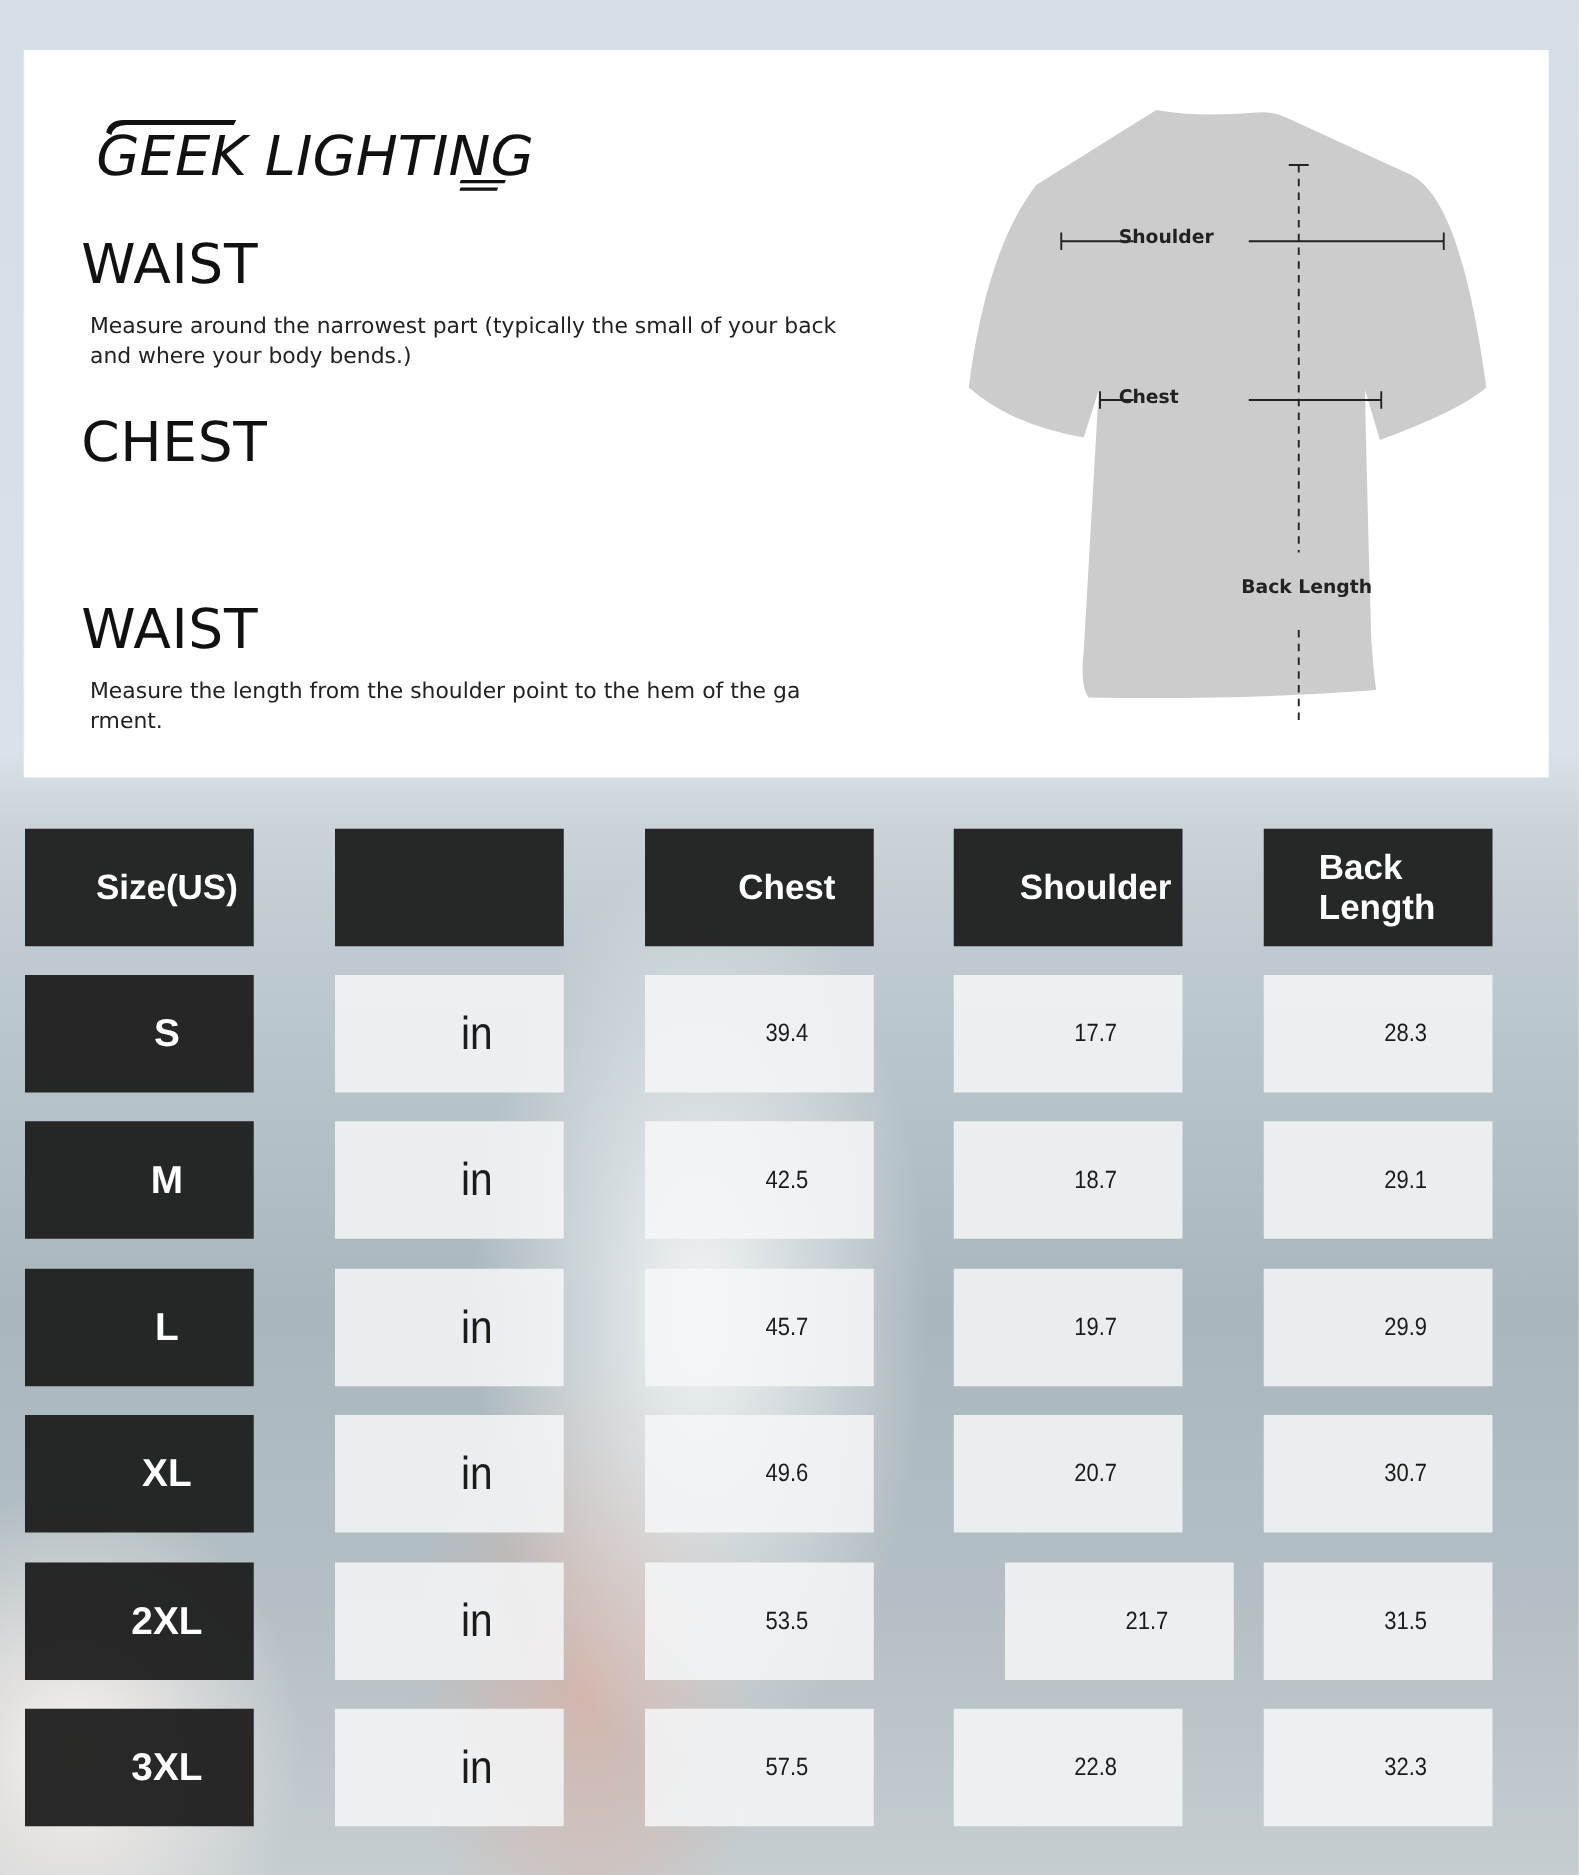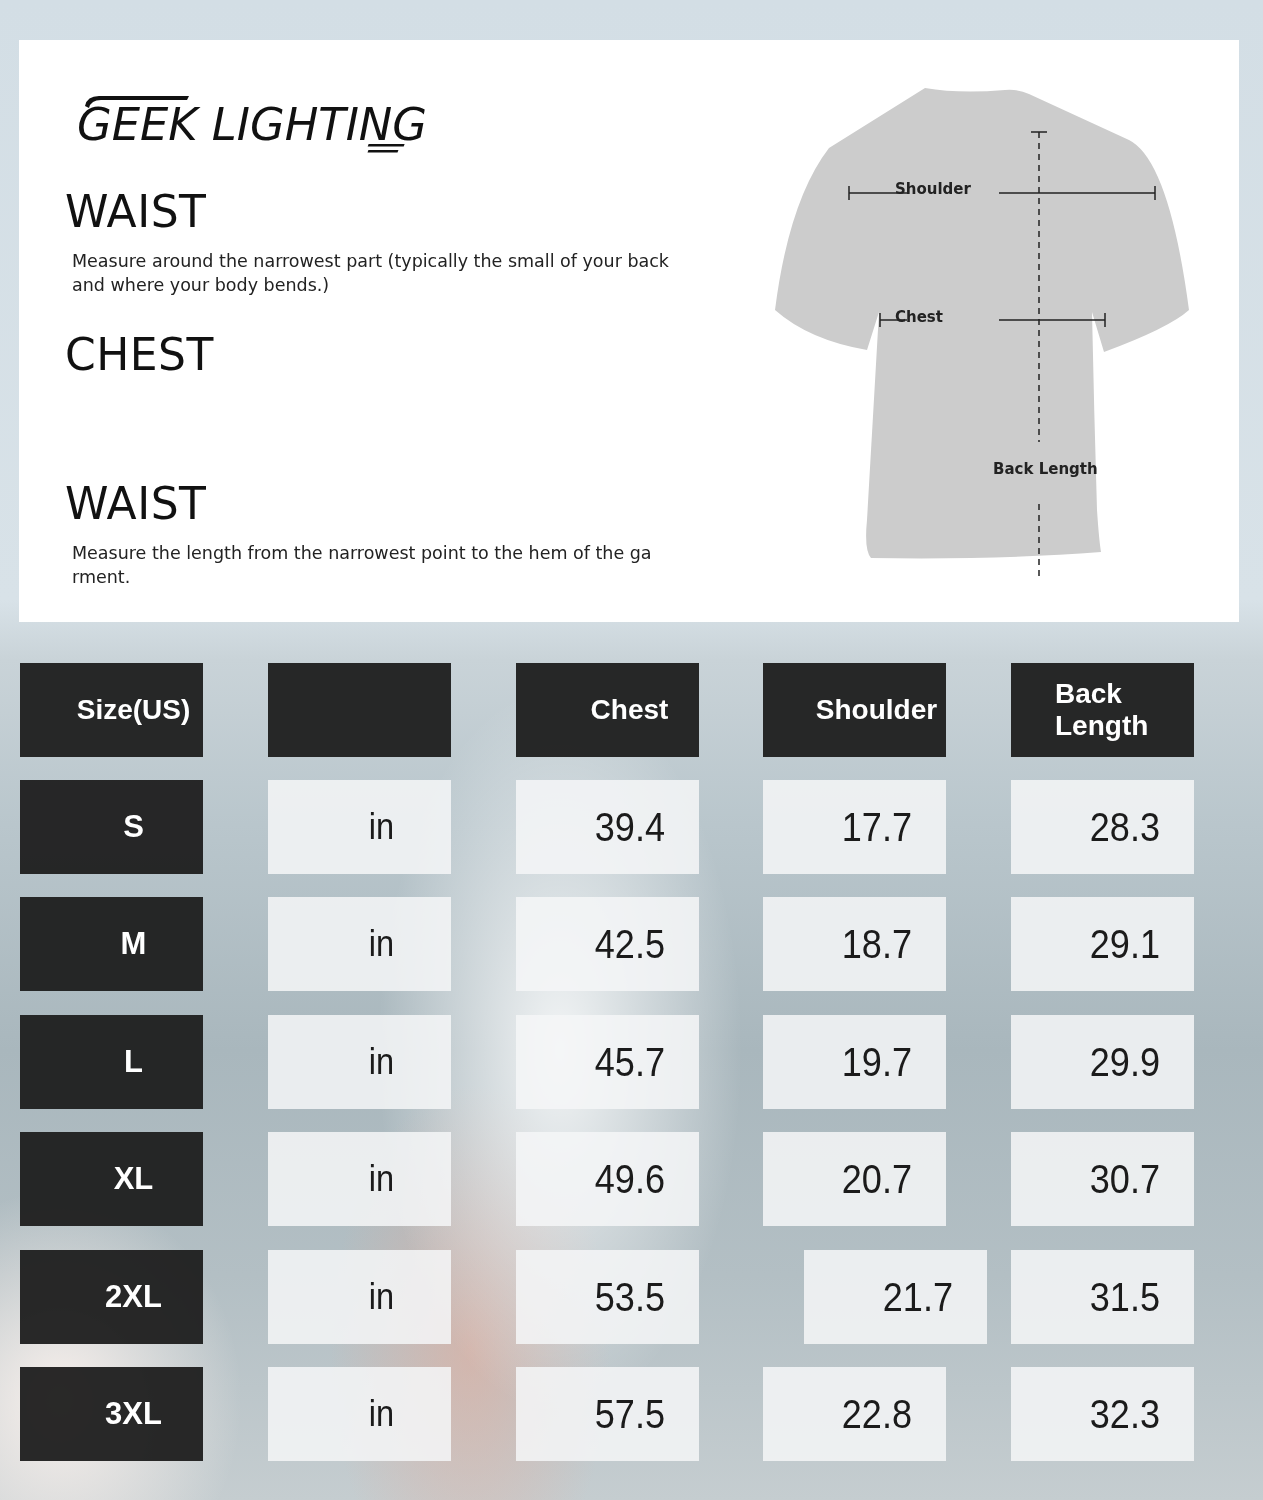--- a/index.html
+++ b/index.html
@@ -34,21 +34,21 @@
 
   .cell {
     position:absolute; width:183px; height:94px;
     display:flex; align-items:center; justify-content:center;
     box-sizing:border-box;
     padding-left:44px;
   }
   .cell.dark { background:rgba(30,30,30,0.95); color:#fff; font-weight:bold; }
   .cell.head { font-size:28px; }
   .cell.size { font-size:31px; }
-  .cell.light { background:rgba(245,246,247,0.86); color:#1b1b1b; font-size:41px; font-family:"Liberation Sans Narrow","Liberation Sans", sans-serif; }
+  .cell.light { background:rgba(245,246,247,0.86); color:#1b1b1b; font-size:20px; font-family:"Liberation Sans Narrow","Liberation Sans", sans-serif; }
   .cell.light span { transform:scaleX(0.88); display:inline-block; }
   .cell.unit { font-size:37px; }
 </style>
 </head>
 <body>
 
 <div class="card">
 
   <svg class="logo" viewBox="0 0 352 70">
     <path d="M8 18 Q10 8 22 8 L112 8 L110 12 L24 12 Q14 12 12 20 Z" fill="#111"></path>
@@ -56,21 +56,21 @@
     <rect x="312" y="56" width="36" height="2.5" fill="#111" transform="skewX(-20)"></rect>
     <rect x="314" y="62" width="30" height="2.5" fill="#111" transform="skewX(-20)"></rect>
   </svg>
 
   <h2 class="sec-title" style="top:146px">WAIST</h2>
   <p class="sec-desc" style="top:197px">Measure around the narrowest part (typically the small of your back and where your body bends.)</p>
 
   <h2 class="sec-title" style="top:289px">CHEST</h2>
 
   <h2 class="sec-title" style="top:438px">WAIST</h2>
-  <p class="sec-desc" style="top:489px">Measure the length from the narrowest point to the hem of the ga rment.</p>
+  <p class="sec-desc" style="top:489px">Measure the length from the shoulder point to the hem of the ga rment.</p>
 
   <div class="diagram">
     <svg width="480" height="500" viewBox="0 0 480 500" style="position:absolute;left:0;top:0">
       <path d="M176 8 Q210 14 256 10 Q270 9 280 14 L380 60 Q420 80 440 230 Q420 248 355 272 L343 232 Q345 330 348 430 Q350 460 352 472 Q250 480 122 478 Q115 470 118 440 L130 232 L118 270 Q60 260 26 230 Q40 120 80 68 Z" fill="#cccccc"></path>
 
       <line x1="290" y1="52" x2="290" y2="362" stroke="#222" stroke-width="1.5" stroke-dasharray="6,5"></line>
       <line x1="290" y1="424" x2="290" y2="524" stroke="#222" stroke-width="1.5" stroke-dasharray="6,5"></line>
       <line x1="282" y1="52" x2="298" y2="52" stroke="#222" stroke-width="1.5"></line>
       <line x1="282" y1="526" x2="298" y2="526" stroke="#222" stroke-width="1.5"></line>
 

